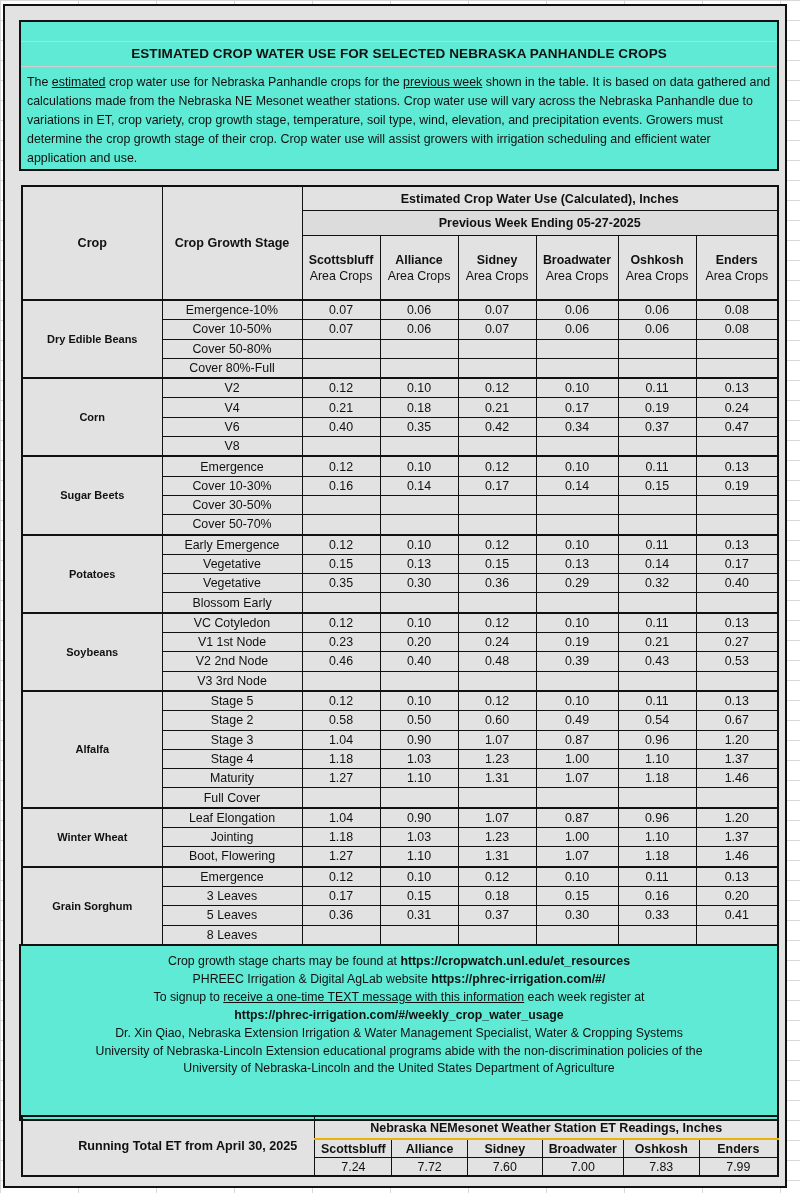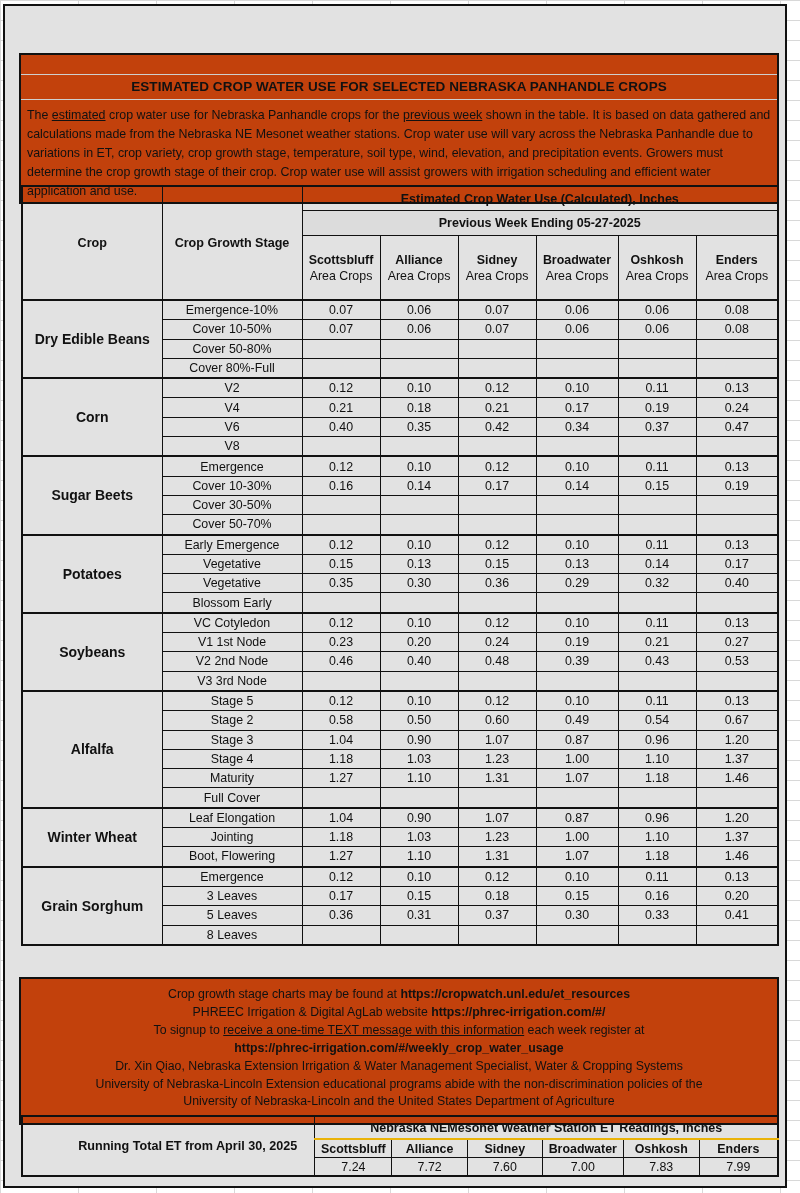--- a/index.html
+++ b/index.html
@@ -2,42 +2,42 @@
 <html><head>
 <meta charset="utf-8">
 <style>
   html,body{margin:0;padding:0;}
   body{width:800px;height:1193px;position:relative;overflow:hidden;background:#fff;
        font-family:"Liberation Sans","DejaVu Sans",sans-serif;color:#111;}
   .grid-bg{position:absolute;inset:0;
     background-image:linear-gradient(to right,#d8d8d8 1px,transparent 1px),linear-gradient(to bottom,#d8d8d8 1px,transparent 1px);
     background-size:78px 20px;}
   .frame{position:absolute;left:3px;top:4px;width:784px;height:1184px;background:#e2e2e2;border:2px solid #111;box-sizing:border-box;}
-  .box{position:absolute;background:#c2410c;border:2px solid #111;box-sizing:border-box;margin-top:33px;}
+  .box{position:absolute;background:#5eead4;border:2px solid #111;box-sizing:border-box;}
   
   .intro{left:19px;top:20px;width:760px;height:151px;}
   .intro .topstrip{height:19px;border-bottom:1px solid #cfcfcf;}
   .intro .title{height:24px;line-height:24px;text-align:center;font-weight:bold;font-size:13.5px;border-bottom:1px solid #cfcfcf;letter-spacing:0.1px;}
   .intro .desc{padding:6px 6px 0 6px;font-size:12.4px;line-height:19px;}
   .u{text-decoration:underline;}
   
   table{border-collapse:collapse;}
   .main{position:absolute;left:21px;top:185px;width:758px;}
   .main td,.main th{border:1px solid #111;padding:0;text-align:center;font-size:12.4px;}
   .main .hdr-big{height:23px;font-weight:bold;font-size:12.5px;}
   .main .hdr-week{height:24px;font-weight:bold;font-size:12.5px;background:#dcdcdc;}
   .main .hdr-station{height:63px;font-size:12.4px;line-height:16px;}
   .main .hdr-station b{display:block;}
   .main .hdr-left{font-weight:bold;font-size:12.6px;}
-  .main td.crop{font-weight:bold;font-size:14px;}
+  .main td.crop{font-weight:bold;font-size:11px;}
   .main tr.row td{height:18.3px;}
   .main tr.grp-start td{border-top:2px solid #111;}
   .main{border:2px solid #111;}
   
-  .notes{left:19px;top:944px;width:760px;height:148px;text-align:center;font-size:12.3px;line-height:17.9px;padding-top:7px;}
+  .notes{left:19px;top:944px;width:760px;height:177px;text-align:center;font-size:12.3px;line-height:17.9px;padding-top:7px;}
   .notes b{font-weight:bold;}
   
   .et{position:absolute;left:21px;top:1115px;width:758px;border:2px solid #111;}
   .et td{border:1px solid #111;text-align:center;padding:0;font-size:12.4px;}
   .et .label{font-weight:bold;font-size:12.6px;width:272px;padding-left:38px;}
   .et .ethead{height:21px;font-weight:bold;font-size:12.5px;border-bottom:2px solid #eab308;}
   .et .stn{height:17px;font-weight:bold;font-size:12.4px;}
   .et .val{height:17px;}
 </style>
 </head>

